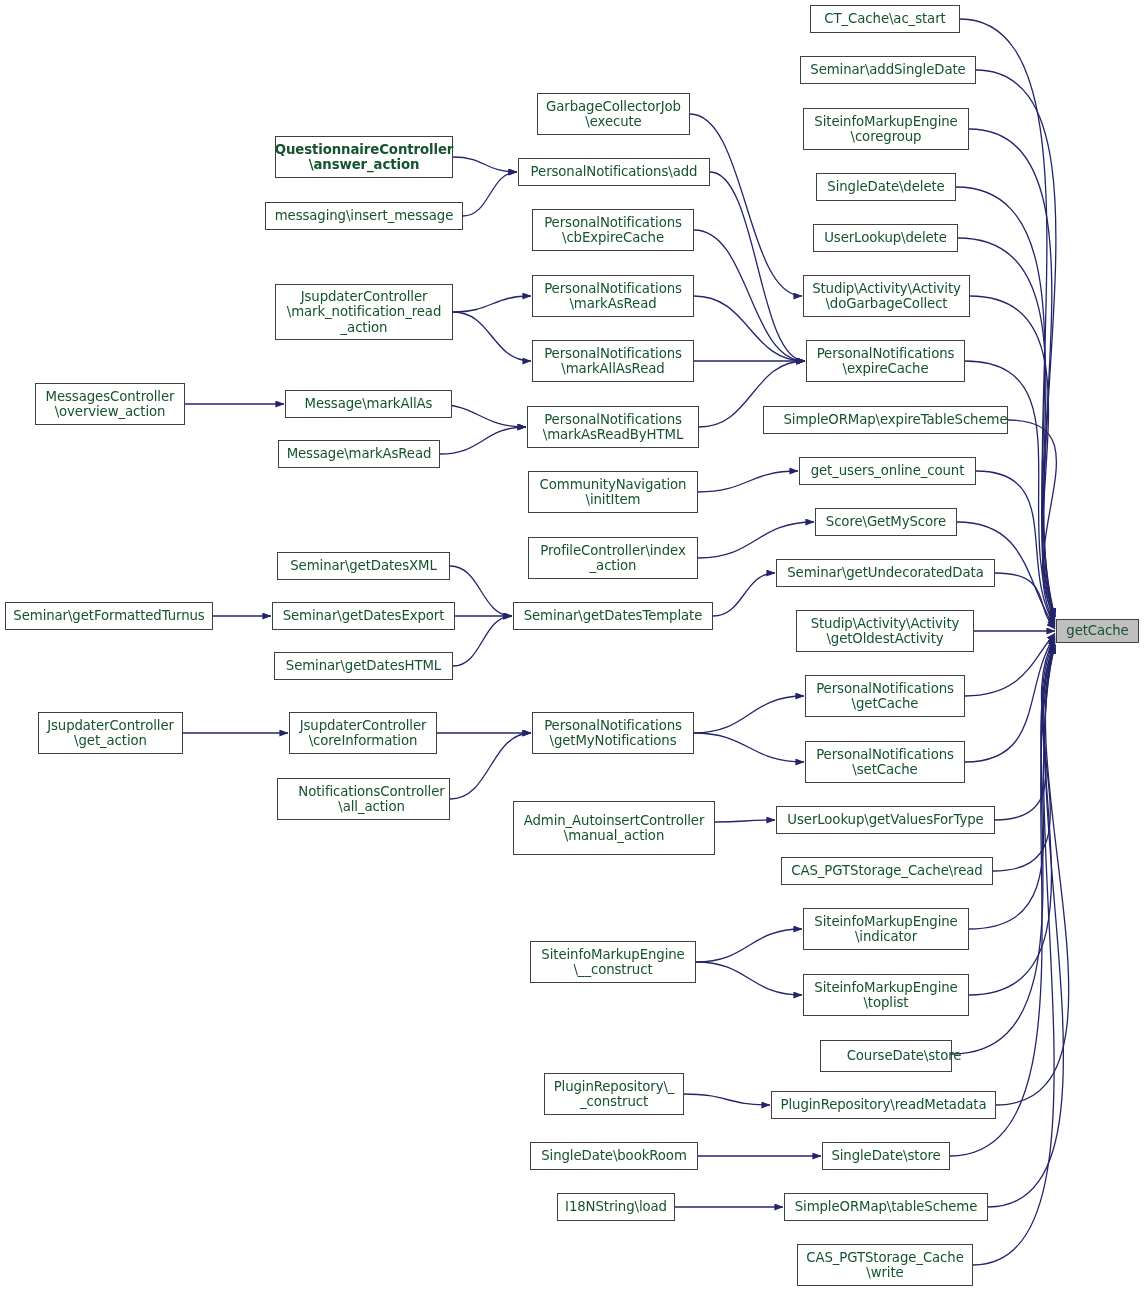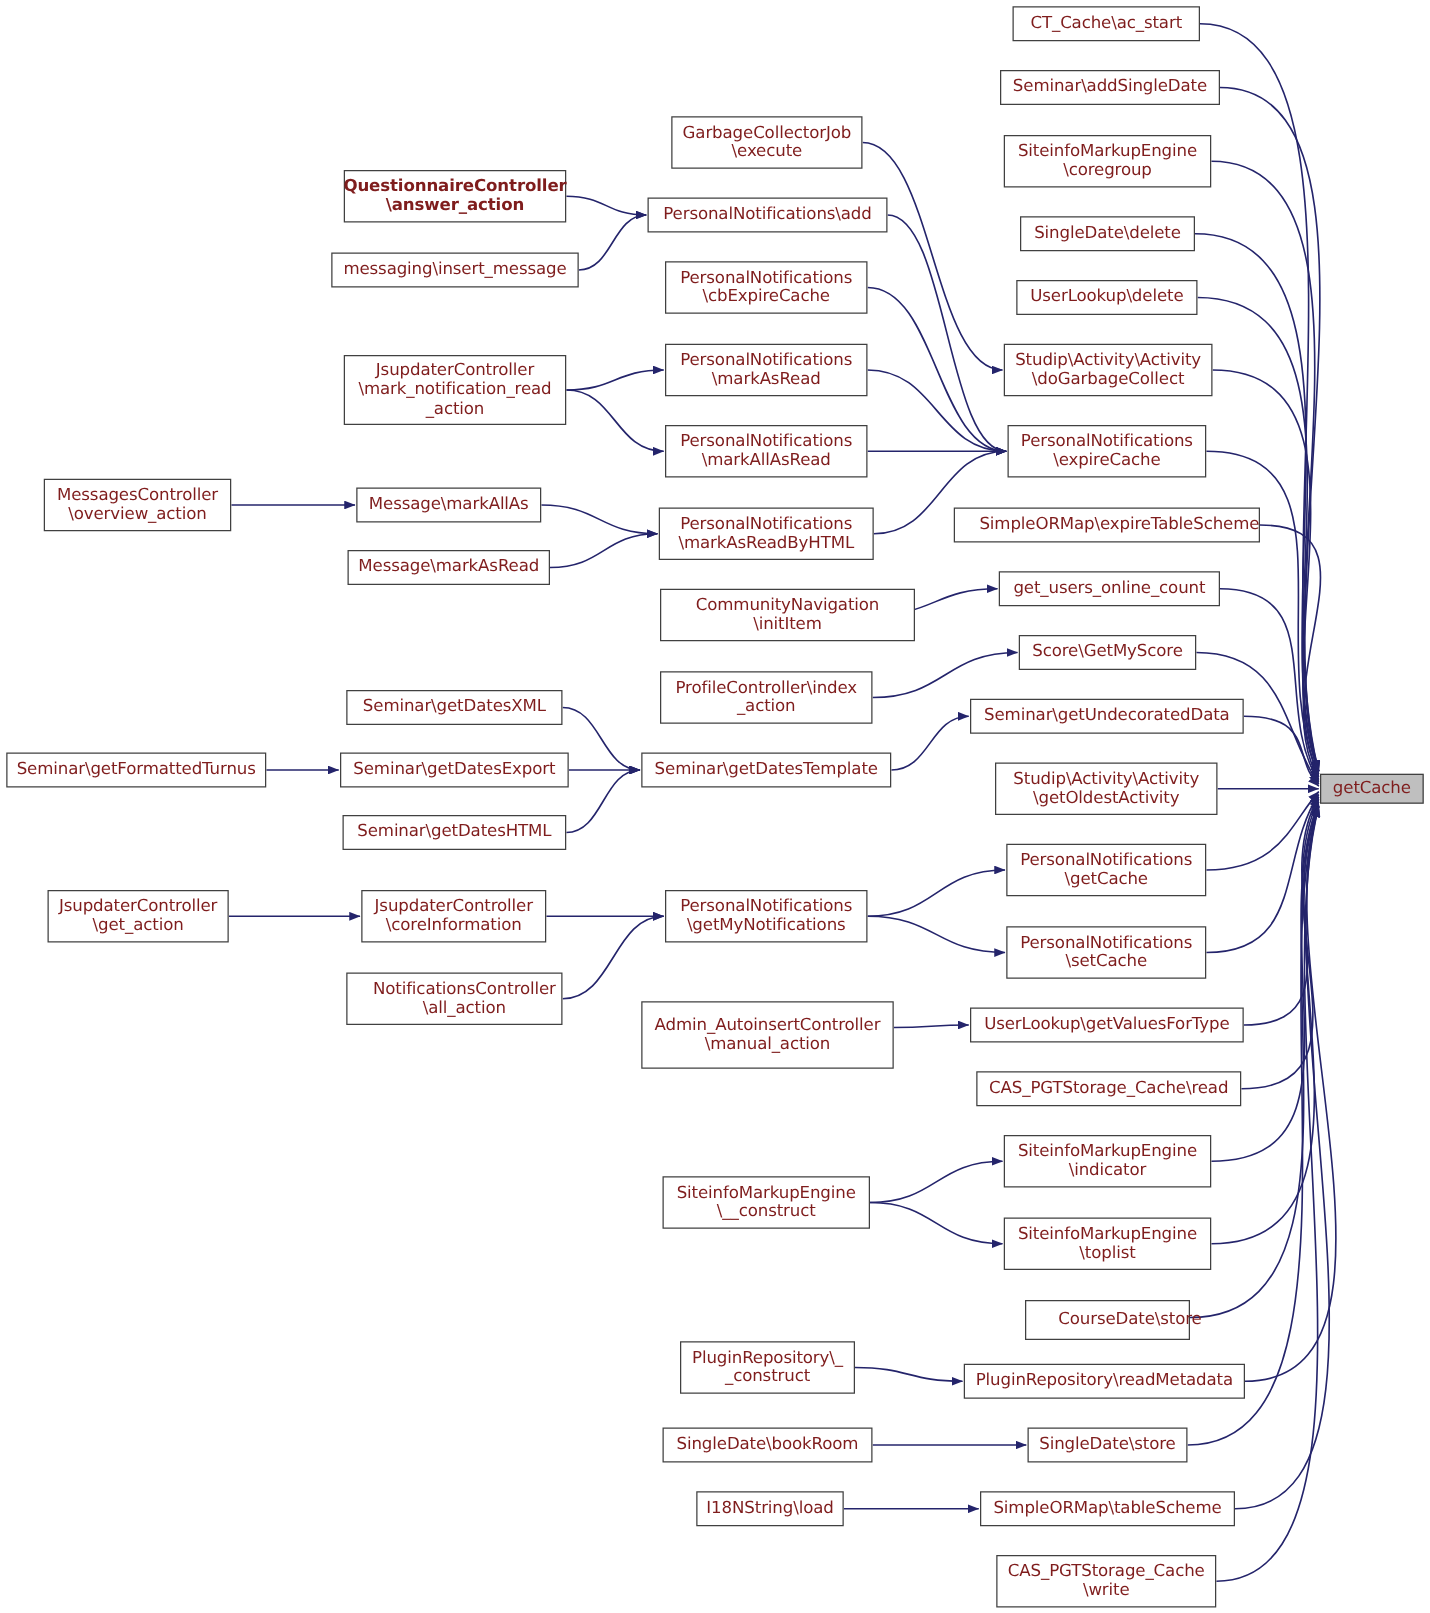--- a/index.html
+++ b/index.html
@@ -10,21 +10,21 @@
     position:absolute;
     box-sizing:border-box;
     border:1.3px solid #404040;
     background:#ffffff;
     display:flex;
     align-items:center;
     justify-content:center;
     text-align:center;
     font-size:13.3px;
     line-height:15.5px;
-    color:#7f1d1d;
+    color:#14532d;
     white-space:pre-line;
     letter-spacing:-0.1px;
     cursor:default;
     z-index:3;
   }
   .node-box.highlight{
     background:#bfbfbf;
     border-color:#404040;
   }
 </style>
@@ -133,42 +133,42 @@
 \execute</div>
       <div class="node-box" style="left: 518px; top: 158px; width: 192px; height: 28px;">PersonalNotifications\add</div>
       <div class="node-box" style="left: 532px; top: 209px; width: 162px; height: 42px;">PersonalNotifications
 \cbExpireCache</div>
       <div class="node-box" style="left: 532px; top: 275px; width: 162px; height: 42px;">PersonalNotifications
 \markAsRead</div>
       <div class="node-box" style="left: 532px; top: 340px; width: 162px; height: 42px;">PersonalNotifications
 \markAllAsRead</div>
       <div class="node-box" style="left: 527px; top: 406px; width: 172px; height: 42px;">PersonalNotifications
 \markAsReadByHTML</div>
-      <div class="node-box" style="left: 528px; top: 471px; width: 204px; height: 42px;">CommunityNavigation
+      <div class="node-box" style="left: 528px; top: 471px; width: 170px; height: 42px;">CommunityNavigation
 \initItem</div>
       <div class="node-box" style="left: 528px; top: 537px; width: 170px; height: 42px;">ProfileController\index
 _action</div>
       <div class="node-box" style="left: 513px; top: 602px; width: 200px; height: 28px;">Seminar\getDatesTemplate</div>
       <div class="node-box" style="left: 532px; top: 712px; width: 162px; height: 42px;">PersonalNotifications
 \getMyNotifications</div>
       <div class="node-box" style="left: 513px; top: 801px; width: 202px; height: 54px;">Admin_AutoinsertController
 \manual_action</div>
       <div class="node-box" style="left: 530px; top: 941px; width: 166px; height: 42px;">SiteinfoMarkupEngine
 \__construct</div>
       <div class="node-box" style="left: 544px; top: 1073px; width: 140px; height: 42px;">PluginRepository\_
 _construct</div>
       <div class="node-box" style="left: 530px; top: 1142px; width: 168px; height: 28px;">SingleDate\bookRoom</div>
       <div class="node-box" style="left: 557px; top: 1193px; width: 118px; height: 28px;">I18NString\load</div>
       <div class="node-box" style="left: 275px; top: 136px; width: 178px; height: 42px; font-weight: bold;">QuestionnaireController
 \answer_action</div>
       <div class="node-box" style="left: 265px; top: 202px; width: 198px; height: 28px;">messaging\insert_message</div>
       <div class="node-box" style="left: 275px; top: 284px; width: 178px; height: 56px;">JsupdaterController
 \mark_notification_read
 _action</div>
-      <div class="node-box" style="left: 285px; top: 390px; width: 148px; height: 28px;">Message\markAllAs</div>
+      <div class="node-box" style="left: 285px; top: 390px; width: 167px; height: 28px;">Message\markAllAs</div>
       <div class="node-box" style="left: 278px; top: 440px; width: 162px; height: 28px;">Message\markAsRead</div>
       <div class="node-box" style="left: 277px; top: 552px; width: 173px; height: 28px;">Seminar\getDatesXML</div>
       <div class="node-box" style="left: 272px; top: 602px; width: 183px; height: 28px;">Seminar\getDatesExport</div>
       <div class="node-box" style="left: 274px; top: 652px; width: 179px; height: 28px;">Seminar\getDatesHTML</div>
       <div class="node-box" style="left: 289px; top: 712px; width: 148px; height: 42px;">JsupdaterController
 \coreInformation</div>
       <div class="node-box" style="left: 277px; top: 778px; width: 173px; height: 42px; padding-left: 16px;">NotificationsController
 \all_action</div>
       <div class="node-box" style="left: 35px; top: 383px; width: 150px; height: 42px;">MessagesController
 \overview_action</div>

